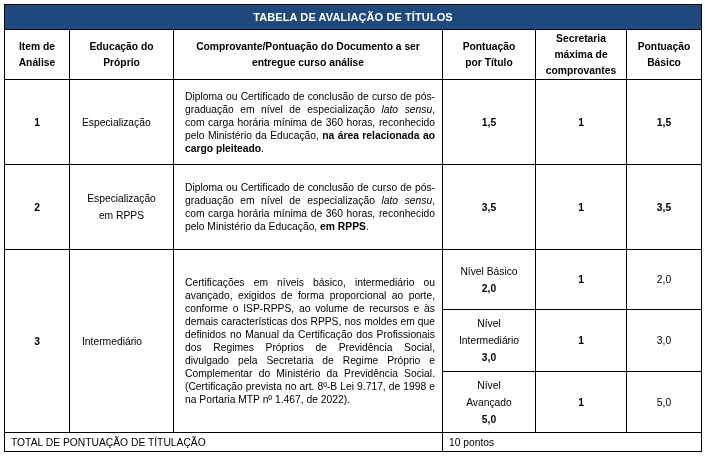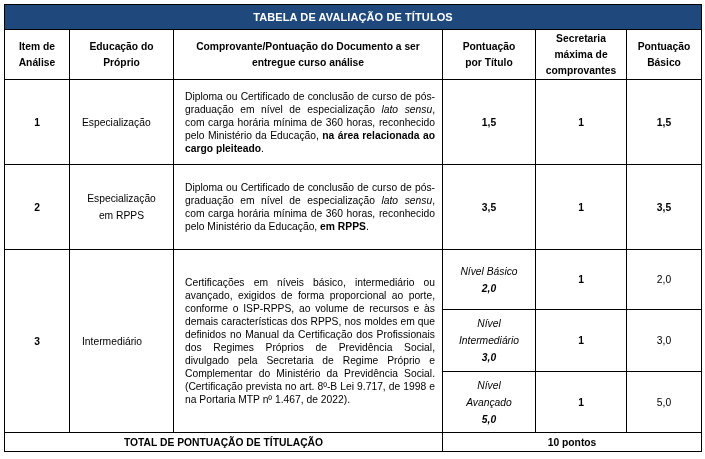--- a/index.html
+++ b/index.html
@@ -12,22 +12,22 @@
                     text-align: center; font-size: 11px; letter-spacing: 0.1px; }
     .head-row th { height: 49px; font-weight: bold; text-align: center; line-height: 16px; }
     .c { text-align: center; }
     .b { font-weight: bold; }
     .desc { text-align: justify; line-height: 13px; padding: 2px 7px 2px 11px !important; }
     .r1 { height: 85px; }
     .r2 { height: 85px; }
     .r3a { height: 60px; }
     .r3b { height: 62px; }
     .r3c { height: 61px; }
-    .total-row td { height: 18px; font-weight: bold; text-align: center; }
-    .lvl { line-height: 17px; font-style: italic; }
+    .total-row td { height: 18px; font-weight: normal; }
+    .lvl { line-height: 17px; }
   </style>
 </head>
 <body>
 
 <table class="t">
   <colgroup>
     <col style="width:65px">
     <col style="width:104px">
     <col style="width:269px">
     <col style="width:93px">

